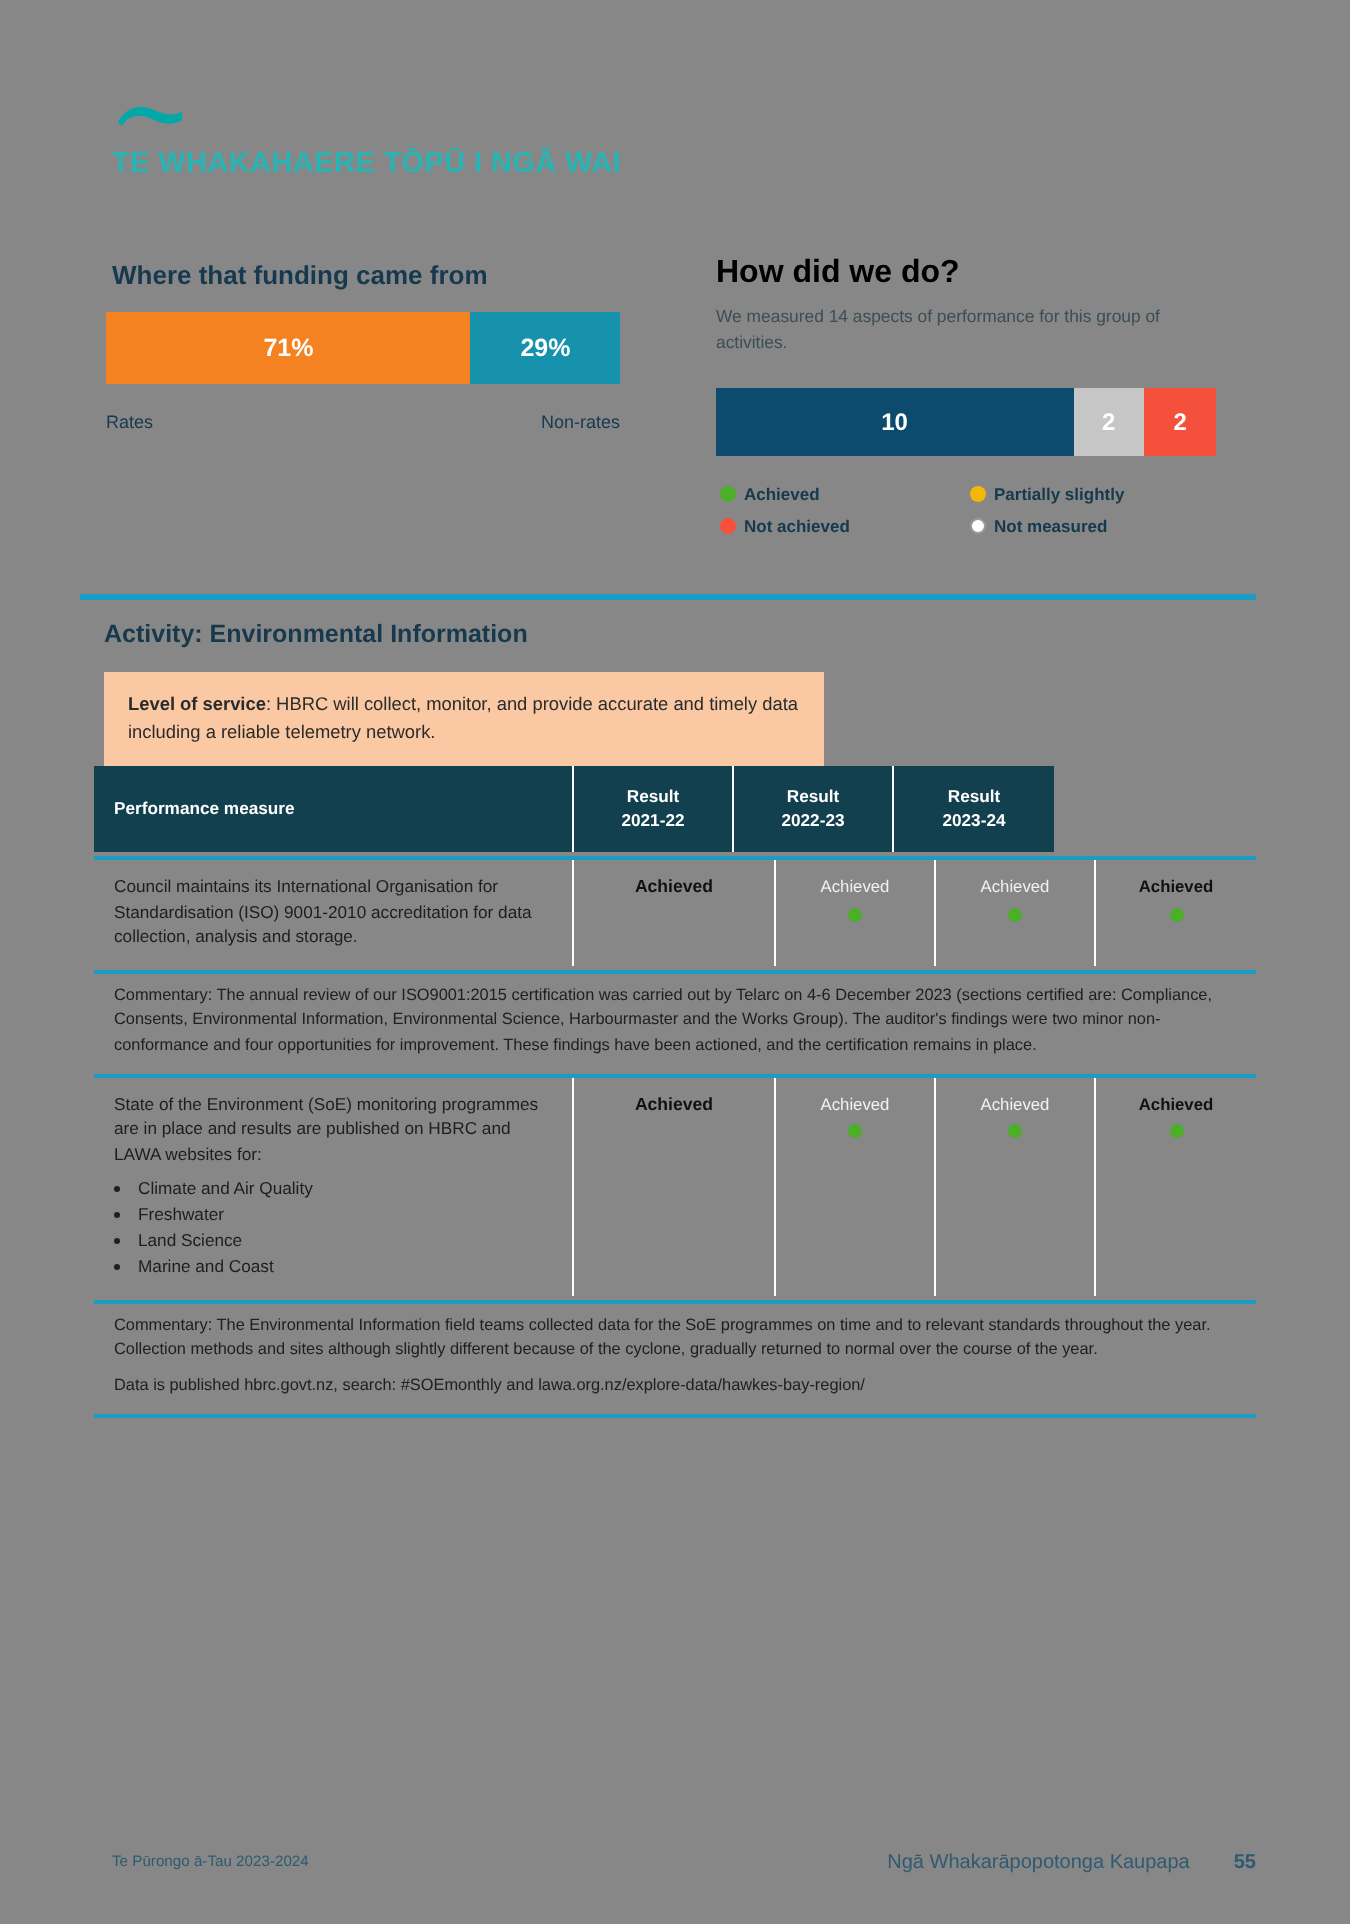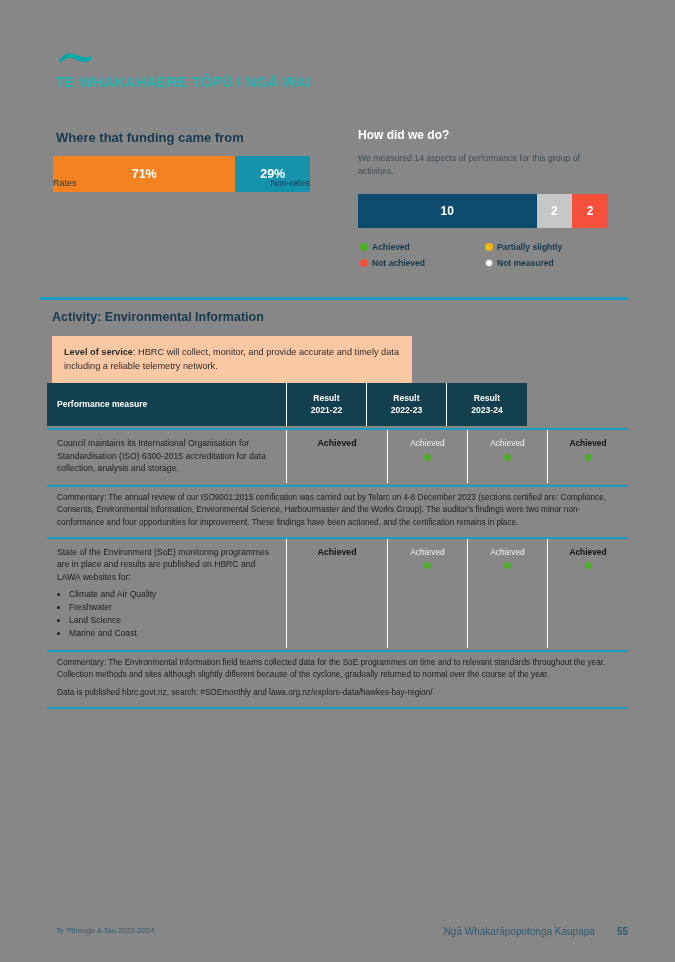--- a/index.html
+++ b/index.html
@@ -32,29 +32,29 @@
   }
   .fund-bar {
     position: absolute; left: 53px; top: 156px;
     width: 257px; height: 36px; display: flex; overflow: hidden;
   }
   .fund-seg {
     display: flex; align-items: center; justify-content: center;
     color: #fff; font-size: 12.5px; font-weight: bold;
   }
   .fund-labels {
-    position: absolute; left: 53px; top: 178px; width: 257px;
+    position: absolute; left: 53px; top: 206px; width: 257px;
     display: flex; justify-content: space-between;
     font-size: 9px; color: #17394d;
   }
 
   
   .hdwd-head {
     position: absolute; left: 358px; top: 128px;
-    font-size: 12px; font-weight: bold; color: #ffffff;
+    font-size: 16px; font-weight: bold; color: #000000;
   }
   .hdwd-sub {
     position: absolute; left: 358px; top: 152px; width: 245px;
     font-size: 8.7px; line-height: 1.45; color: #3d4d55;
   }
   .perf-bar {
     position: absolute; left: 358px; top: 194px;
     width: 250px; height: 34px; display: flex; overflow: hidden;
   }
   .perf-seg {
@@ -208,21 +208,21 @@
       <div class="th c-res-last">
         <span>Result</span>
         <span>2023-24</span>
       </div>
     </div>
 
     <div class="rowrule"></div>
 
     <div class="trow">
       <div class="td measure c-measure">
-        <span>Council maintains its International Organisation for Standardisation (ISO) 6300-2015 accreditation for data collection, analysis and storage.</span>
+        <span>Council maintains its International Organisation for Standardisation (ISO) 9001-2010 accreditation for data collection, analysis and storage.</span>
       </div>
       <div class="td center c-target">
         <span class="target-text">Achieved</span>
       </div>
       <div class="td center c-res">
         <span class="res-text">Achieved</span>
         <span class="res-dot" style="background:#4CAF27;"></span>
       </div>
       <div class="td center c-res">
         <span class="res-text">Achieved</span>

